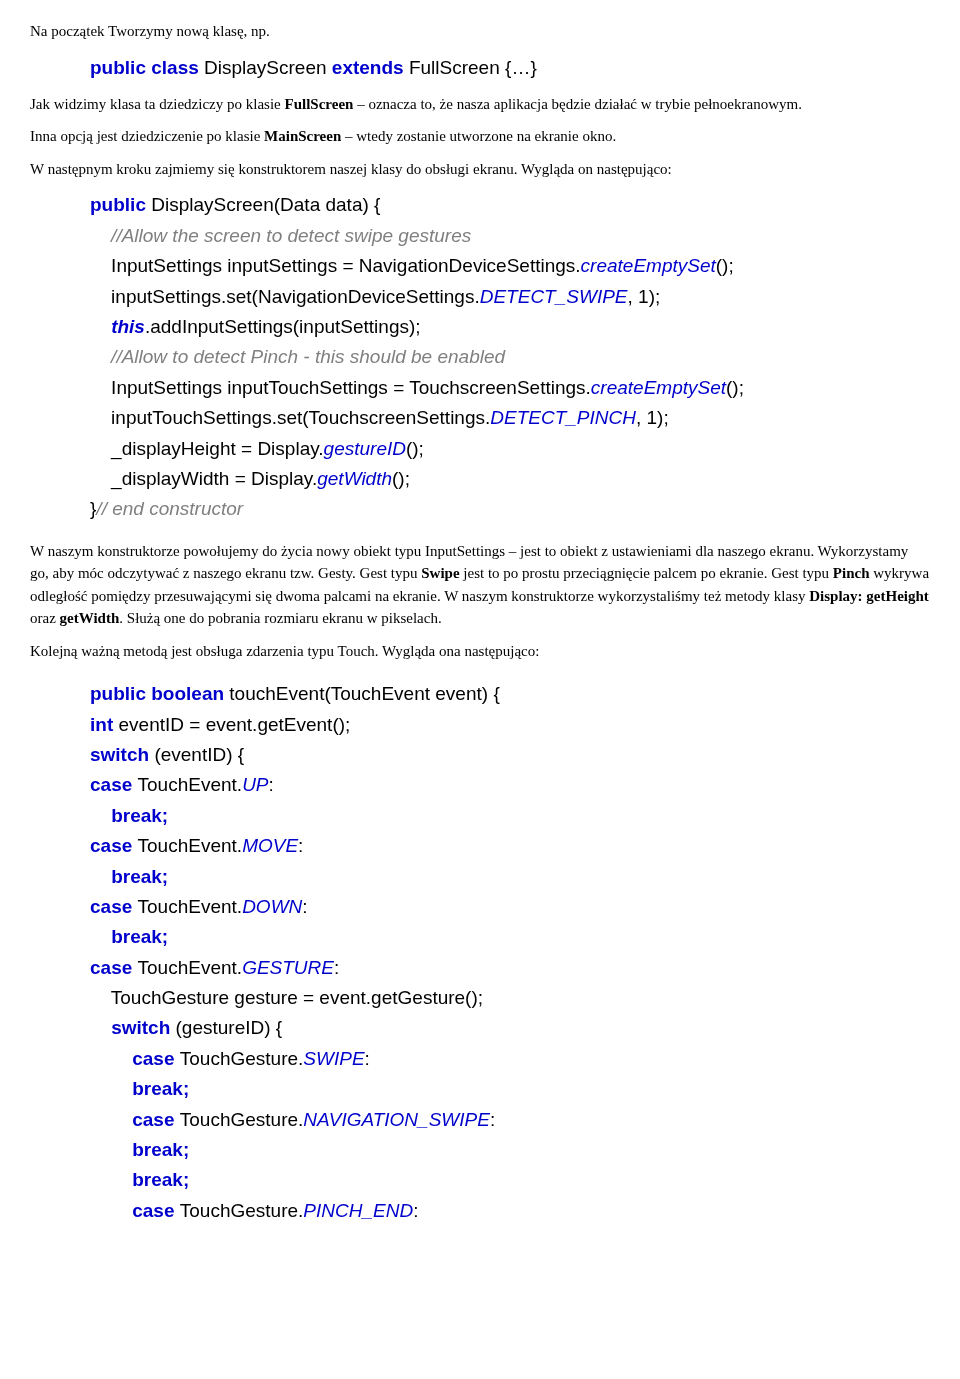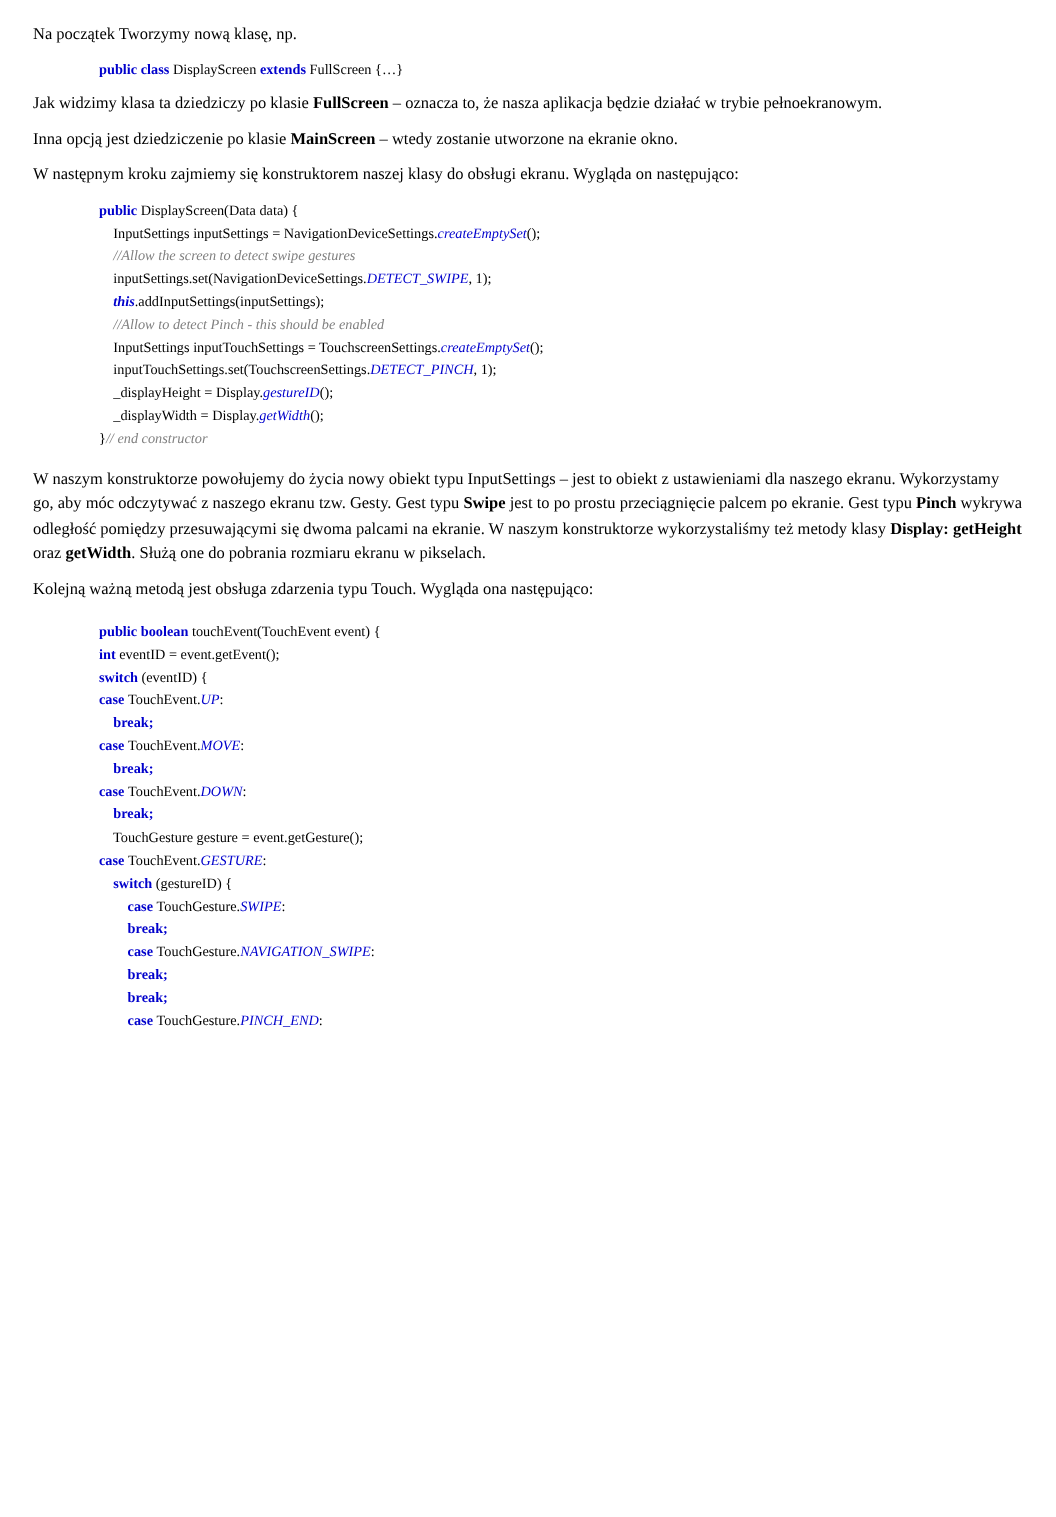--- a/index.html
+++ b/index.html
@@ -16,22 +16,22 @@
       line-height: 1.5;
     }
     .page {
       max-width: 900px;
       margin: 0 auto;
     }
     p {
       margin-bottom: 10px;
     }
     .code-block {
-      font-family: Liberation Serif, serif;
-      font-size: 13px;
+      font-family: Liberation Sans, sans-serif;
+      font-size: 19px;
       margin: 10px 0 10px 60px;
       line-height: 1.6;
     }
     .kw { color: #0000cc; font-weight: bold; }
     .kw-italic { color: #0000cc; font-weight: bold; font-style: italic; margin-top: 17px; }
     .cm { color: #808080; font-style: italic; }
     .italic-blue { color: #0000cc; font-style: italic; }
     .bold-text { font-weight: bold; }
     .code-line {
       display: block;
@@ -54,22 +54,22 @@
   </p>
 
   <p>
     <span>Inna opcją jest dziedziczenie po klasie </span><span class="bold-text">MainScreen</span><span> – wtedy zostanie utworzone na ekranie okno.</span>
   </p>
 
   <p>W następnym kroku zajmiemy się konstruktorem naszej klasy do obsługi ekranu. Wygląda on następująco:</p>
 
   <div class="code-block">
     <span class="code-line"><span class="kw">public </span>DisplayScreen(Data data) {</span>
+    <span class="code-line"><span class="cm">    //Allow the screen to detect swipe gestures</span></span>
     <span class="code-line">    InputSettings inputSettings = NavigationDeviceSettings.<span class="italic-blue">createEmptySet</span>();</span>
-    <span class="code-line"><span class="cm">    //Allow the screen to detect swipe gestures</span></span>
     <span class="code-line">    inputSettings.set(NavigationDeviceSettings.<span class="italic-blue">DETECT_SWIPE</span>, 1);</span>
     <span class="code-line">    <span class="kw-italic">this</span>.addInputSettings(inputSettings);</span>
     <span class="code-line"><span class="cm">    //Allow to detect Pinch - this should be enabled</span></span>
     <span class="code-line">    InputSettings inputTouchSettings = TouchscreenSettings.<span class="italic-blue">createEmptySet</span>();</span>
     <span class="code-line">    inputTouchSettings.set(TouchscreenSettings.<span class="italic-blue">DETECT_PINCH</span>, 1);</span>
     <span class="code-line">    _displayHeight = Display.<span class="italic-blue">gestureID</span>();</span>
     <span class="code-line">    _displayWidth = Display.<span class="italic-blue">getWidth</span>();</span>
     <span class="code-line">}<span class="cm">// end constructor</span></span>
   </div>
 
@@ -85,22 +85,22 @@
     <span class="code-line"><span class="kw">switch </span>(eventID) {</span>
     <span class="code-line"><span class="kw">case </span>TouchEvent.<span class="italic-blue">UP</span>:</span>
     <span class="code-line"></span>
     <span class="code-line">    <span class="kw">break;</span></span>
     <span class="code-line"><span class="kw">case </span>TouchEvent.<span class="italic-blue">MOVE</span>:</span>
     <span class="code-line"></span>
     <span class="code-line">    <span class="kw">break;</span></span>
     <span class="code-line"><span class="kw">case </span>TouchEvent.<span class="italic-blue">DOWN</span>:</span>
     <span class="code-line"></span>
     <span class="code-line">    <span class="kw">break;</span></span>
+    <span class="code-line"><span class="kw">case </span>TouchEvent.<span class="italic-blue">GESTURE</span>:</span>
     <span class="code-line">    TouchGesture gesture = event.getGesture();</span>
-    <span class="code-line"><span class="kw">case </span>TouchEvent.<span class="italic-blue">GESTURE</span>:</span>
     <span class="code-line">    <span class="kw">switch </span>(gestureID) {</span>
     <span class="code-line">        <span class="kw">case </span>TouchGesture.<span class="italic-blue">SWIPE</span>:</span>
     <span class="code-line"></span>
     <span class="code-line">        <span class="kw">break;</span></span>
     <span class="code-line">        <span class="kw">case </span>TouchGesture.<span class="italic-blue">NAVIGATION_SWIPE</span>:</span>
     <span class="code-line"></span>
     <span class="code-line">        <span class="kw">break;</span></span>
     <span class="code-line"></span>
     <span class="code-line">        <span class="kw">break;</span></span>
     <span class="code-line">        <span class="kw">case </span>TouchGesture.<span class="italic-blue">PINCH_END</span>:</span>

